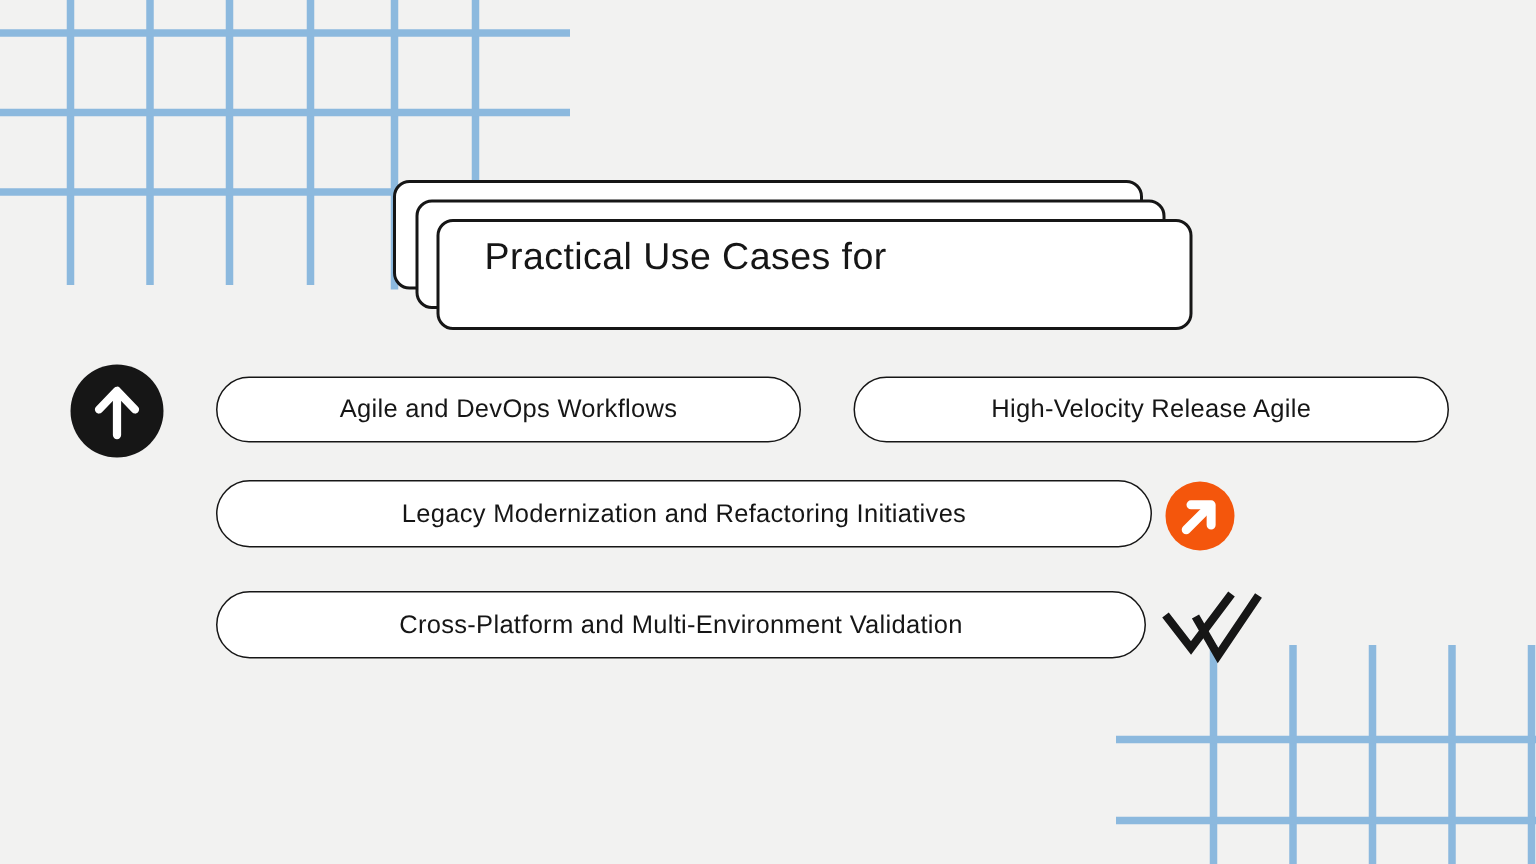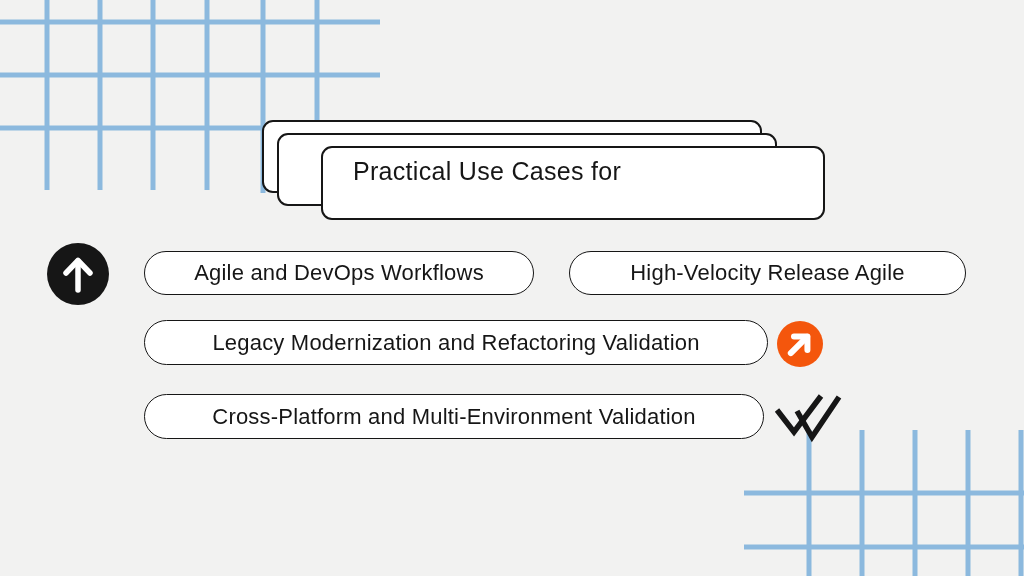--- a/index.html
+++ b/index.html
@@ -30,32 +30,31 @@
   }
   .card-back   { left: 262px; top: 120px; width: 500px; height: 73px; }
   .card-middle { left: 277px; top: 133px; width: 500px; height: 73px; }
   .card-front  {
     left: 291px; top: 146px; width: 504px; height: 74px;
     padding: 6px 0 16px 30px;
     font-size: 25px;
     line-height: 35px;
     font-weight: 500;
     letter-spacing: 0.3px;
-    margin-left: 30px;
   }
   .pill {
     position: absolute;
     background: var(--card-bg, #ffffff);
     border: 1.5px solid var(--ink, #161616);
     border-radius: 999px;
     box-sizing: border-box;
     display: flex;
     align-items: center;
     justify-content: center;
-    font-size: 22px;
+    font-size: 17px;
     letter-spacing: 0.2px;
     white-space: nowrap;
   }
   .pill-1 { left: 144px; top: 251px; width: 390px; height: 44px; }
   .pill-2 { left: 569px; top: 251px; width: 397px; height: 44px; }
   .pill-3 { left: 144px; top: 320px; width: 624px; height: 45px; }
   .pill-4 { left: 144px; top: 394px; width: 620px; height: 45px; }
   .badge {
     position: absolute;
     border-radius: 50%;
@@ -135,21 +134,21 @@
 
   <div class="pill pill-1">
     <span>Agile and DevOps Workflows</span>
   </div>
 
   <div class="pill pill-2">
     <span>High-Velocity Release Agile</span>
   </div>
 
   <div class="pill pill-3">
-    <span>Legacy Modernization and Refactoring Validation</span>
+    <span>Legacy Modernization and Refactoring Initiatives</span>
   </div>
 
   <div class="badge badge-orange">
     <svg width="46" height="46" viewBox="0 0 46 46" aria-hidden="true">
       <g transform="rotate(45 23 23)">
         <line class="stroke-white" x1="23" y1="36" x2="23" y2="13" stroke-width="6"></line>
         <polyline class="stroke-white" points="13.5,22 23,12.5 32.5,22" stroke-width="6"></polyline>
       </g>
     </svg>
   </div>

